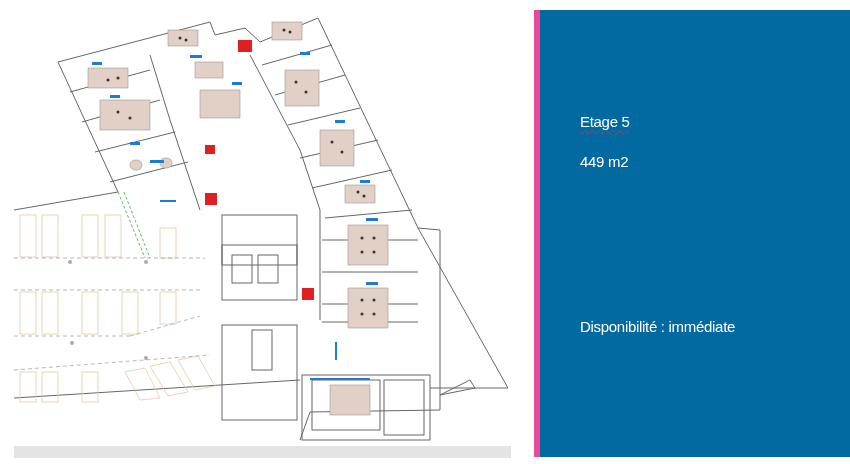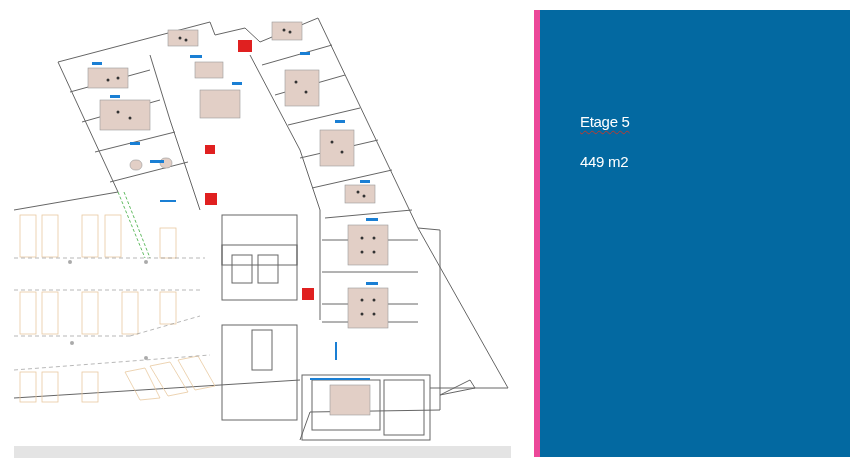--- a/index.html
+++ b/index.html
@@ -159,13 +159,14 @@
       <circle cx="72" cy="343" r="2"></circle>
         <circle cx="146" cy="358" r="2"></circle>
     </g>
   </svg>
   <div class="bottom-bar"></div>
 </div>
 
 <div class="panel">
   <div class="txt" style="top:103px;"><span class="squiggle">Etage 5</span></div>
   <div class="txt" style="top:143px;">449 m2</div>
+  <div class="txt" style="top:308px;">Disponibilité : immédiate</div>
 </div>
 
 </body></html>

